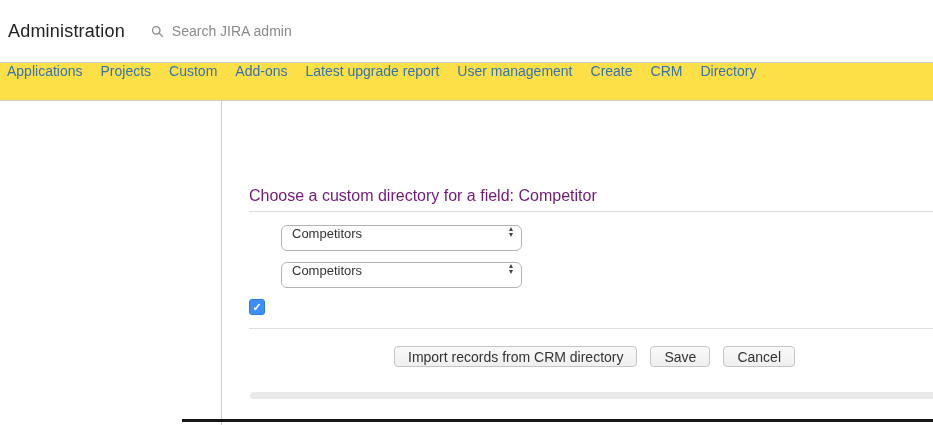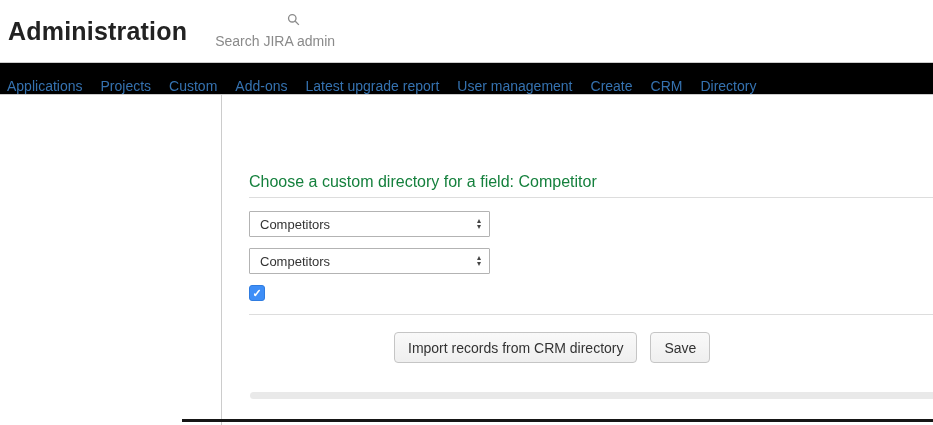--- a/index.html
+++ b/index.html
@@ -14,53 +14,52 @@
   }
 
   
   .header {
     height: 62px;
     display: flex;
     align-items: center;
     background: #fff;
   }
   .page-title {
-    font-size: 25px;
-    font-weight: 700;
+    font-size: 18px;
+    font-weight: 400;
     color: #222;
     margin-left: 8px;
     letter-spacing: 0.2px;
   }
   .search {
     display: flex;
     align-items: center;
     margin-left: 26px;
     gap: 6px;
-    flex-direction: column;
   }
   .search svg { display: block; }
   .search input {
     border: none;
     outline: none;
     font-family: "Liberation Sans", sans-serif;
     font-size: 14px;
     color: #555;
     width: 160px;
     background: transparent;
   }
   .search input::placeholder { color: #8a8a8a; opacity: 1; }
 
   
   .navbar {
-    height: 33px;
-    background: #000000;
+    height: 39px;
+    background: #fde047;
     border-top: 1px solid #cccccc;
     border-bottom: 1px solid #cccccc;
     display: flex;
-    align-items: flex-end;
+    align-items: flex-start;
     padding-left: 7px;
   }
   .nav-link {
     color: #3572b0;
     font-size: 14px;
     text-decoration: none;
     cursor: pointer;
     padding: 0 9px;
     white-space: nowrap;
   }
@@ -77,22 +76,22 @@
     border-right: 1px solid #cccccc;
     background: #fff;
   }
   .main {
     flex: 1;
     padding: 79px 0 0 27px;
   }
   .section-heading {
     font-size: 16px;
     font-weight: 400;
-    color: #15803d;
-    margin: 0 0 13px 0;
+    color: #701a75;
+    margin: 8px 0 13px 0;
     padding-bottom: 7px;
     border-bottom: 1px solid #dddddd;
     line-height: 16px;
   }
 
   
   .form-row {
     display: flex;
     align-items: center;
     margin-bottom: 11px;
@@ -102,29 +101,29 @@
     padding-right: 12px;
     flex-shrink: 0;
     font-size: 13px;
     line-height: 18px;
     color: #333;
   }
   .select-control {
     width: 241px;
     height: 26px;
     border: 1px solid #b3b3b3;
-    border-radius: 1px;
+    border-radius: 6px;
     background: #ffffff;
     display: flex;
-    align-items: center;
     justify-content: space-between;
     padding: 0 8px 0 10px;
     font-size: 13px;
     color: #333;
     cursor: pointer;
+    margin-left: 32px;
   }
   .select-arrows {
     display: flex;
     flex-direction: column;
     align-items: center;
     font-size: 8px;
     line-height: 6px;
     color: #444;
     user-select: none;
   }
@@ -149,21 +148,21 @@
     border-top: 1px solid #dddddd;
     margin: 13px 0 17px 0;
   }
 
   .button-row {
     display: flex;
     gap: 13px;
     margin-left: 145px;
   }
   .btn {
-    height: 31px;
+    height: 21px;
     padding: 0 13px;
     background: linear-gradient(#f9f9f9, #efefef);
     border: 1px solid #c5c5c5;
     border-radius: 4px;
     font-family: "Liberation Sans", sans-serif;
     font-size: 14px;
     color: #333;
     cursor: pointer;
     white-space: nowrap;
   }
@@ -245,19 +244,20 @@
       <div class="checkbox">
         <span>✓</span>
       </div>
     </div>
 
     <hr class="form-divider">
 
     <div class="button-row">
       <button class="btn">Import records from CRM directory</button>
       <button class="btn">Save</button>
+      <button class="btn">Cancel</button>
     </div>
   </div>
 </div>
 
 <div class="h-scrollbar"></div>
 
 <div class="bottom-line"></div>
 
 </body></html>

